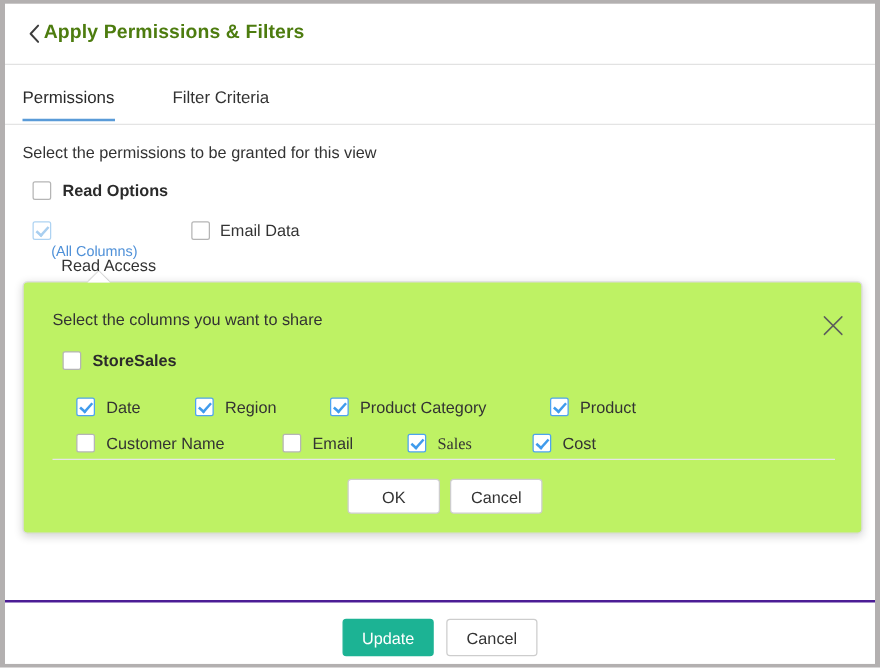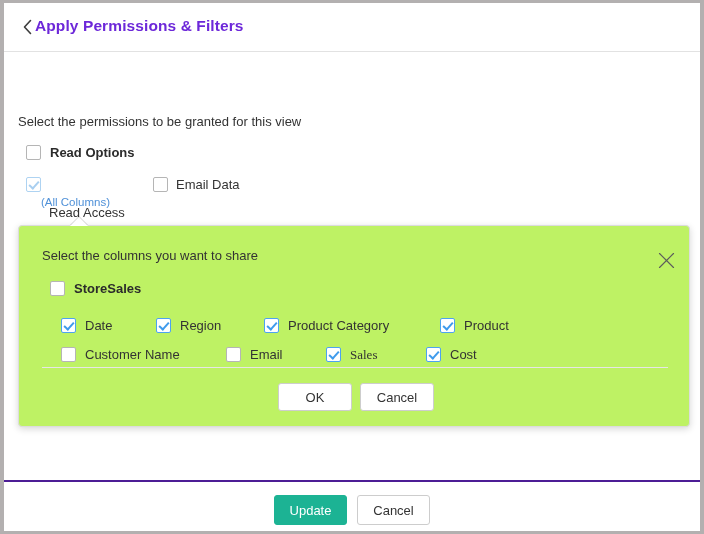--- a/index.html
+++ b/index.html
@@ -48,21 +48,21 @@
     align-items: center;
     justify-content: center;
   }
   #back-arrow svg { display:block; }
   #page-title {
     position: absolute;
     left: 31px;
     top: 14px;
     font-size: 15.5px;
     font-weight: bold;
-    color: #6d28d9;
+    color: #4d7c0f;
     letter-spacing: .1px;
     white-space: nowrap;
   }
 
   
   #tabs {
     position: absolute;
     left: 0; top: 49px;
     width: 696px;
     height: 48px;
@@ -282,20 +282,29 @@
 
   <div id="titlebar">
     <div id="back-arrow">
       <svg width="11" height="16" viewBox="0 0 11 16" fill="none" aria-hidden="true">
         <path d="M8.5 1.5 L2.5 8 L8.5 14.5" stroke="currentColor" stroke-width="1.6" stroke-linecap="round" stroke-linejoin="round"></path>
       </svg>
     </div>
     <div id="page-title">Apply Permissions &amp; Filters</div>
   </div>
 
+  <div id="tabs">
+    <div class="tab active" id="tab-permissions">
+      <span>Permissions</span>
+      <span class="tab-underline"></span>
+    </div>
+    <div class="tab" id="tab-filter">
+      <span>Filter Criteria</span>
+    </div>
+  </div>
 
   <div id="intro-text">Select the permissions to be granted for this view</div>
 
   <div class="cb" id="read-options-cb"></div>
   <div class="cb-label bold" id="read-options-label">Read Options</div>
 
   <div class="cb checked muted" id="read-access-cb"></div>
   <div class="cb-label" id="read-access-label">Read Access</div>
   <div id="all-columns-link">(All Columns)</div>
 

